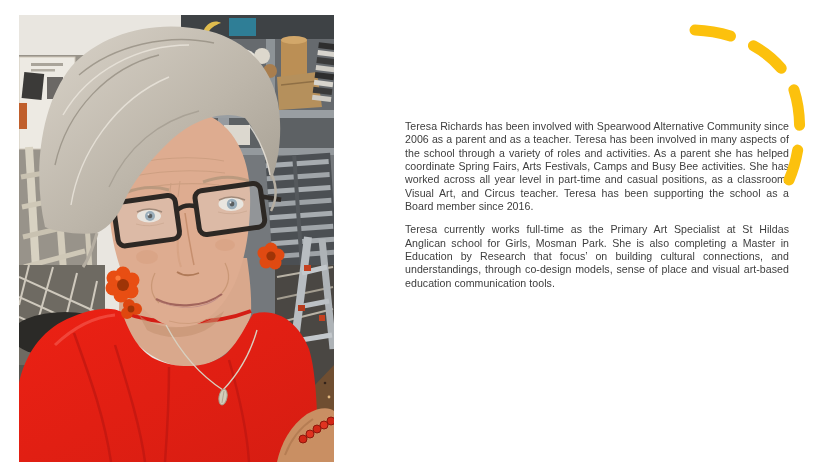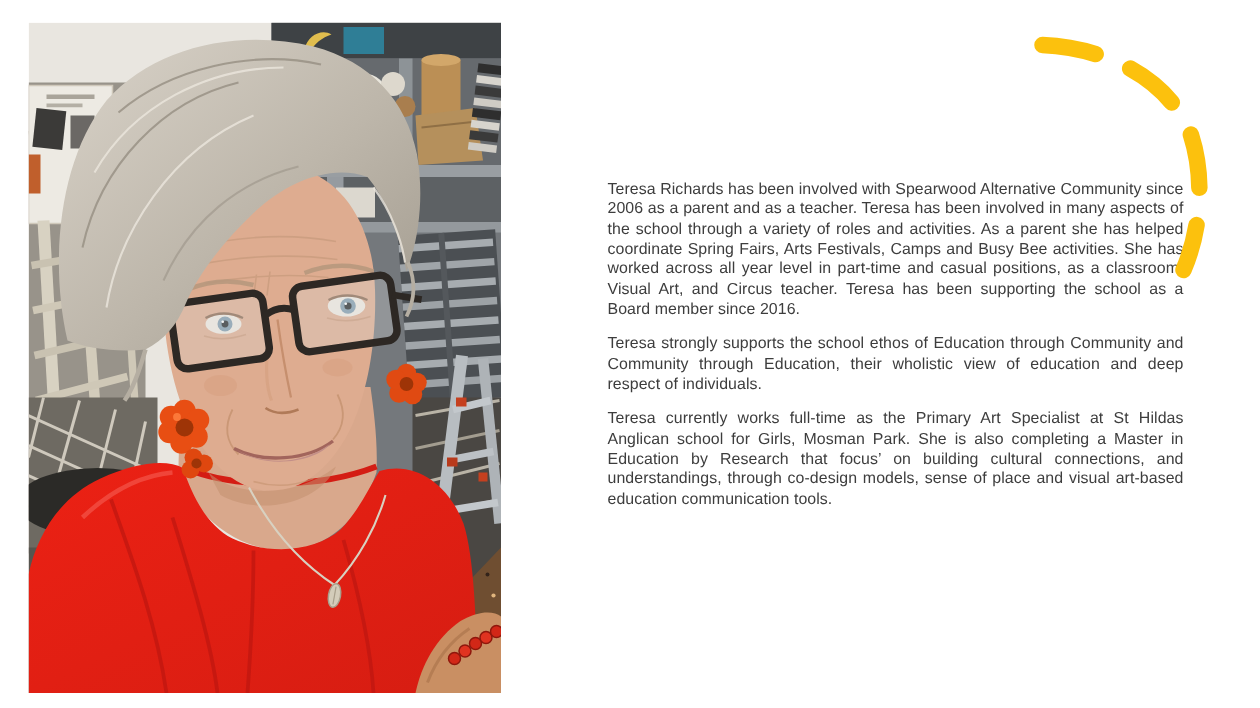--- a/index.html
+++ b/index.html
@@ -291,21 +291,20 @@
         <g transform="translate(204 382) rotate(10)">
           <ellipse cx="0" cy="0" rx="4" ry="8" fill="#d3ccba" stroke="#a89f8c" stroke-width="1"></ellipse>
           <line x1="0" y1="-6" x2="0" y2="6" stroke="#a89f8c" stroke-width="0.8"></line>
         </g>
       </g>
     </svg>
   </div>
 
   <div class="bio-block">
     <p>Teresa Richards has been involved with Spearwood Alternative Community since 2006 as a parent and as a teacher. Teresa has been involved in many aspects of the school through a variety of roles and activities. As a parent she has helped coordinate Spring Fairs, Arts Festivals, Camps and Busy Bee activities. She has worked across all year level in part-time and casual positions,  as a classroom, Visual Art, and Circus teacher. Teresa has been supporting the school as a Board member since 2016.</p>
-    <p>Teresa strongly supports the school ethos of Education through Community and Community through Education,  their wholistic view of education and deep respect of individuals.</p>
     <p>Teresa currently works full-time as the Primary Art Specialist at St Hildas Anglican school for Girls, Mosman Park. She is also completing a Master in Education by Research that focus’ on building cultural connections, and understandings, through co-design models, sense of place and visual art-based education communication tools.</p>
   </div>
 
   <svg class="arc-decor" viewBox="0 0 150 186" aria-hidden="true">
     <path d="M27 24 C72 26,112 48,126 84 C135 112,133 146,121 174" fill="none" stroke="#FCC10D" stroke-width="11" stroke-linecap="round" stroke-dasharray="36 25"></path>
   </svg>
 
 </div>
 
 </body></html>

